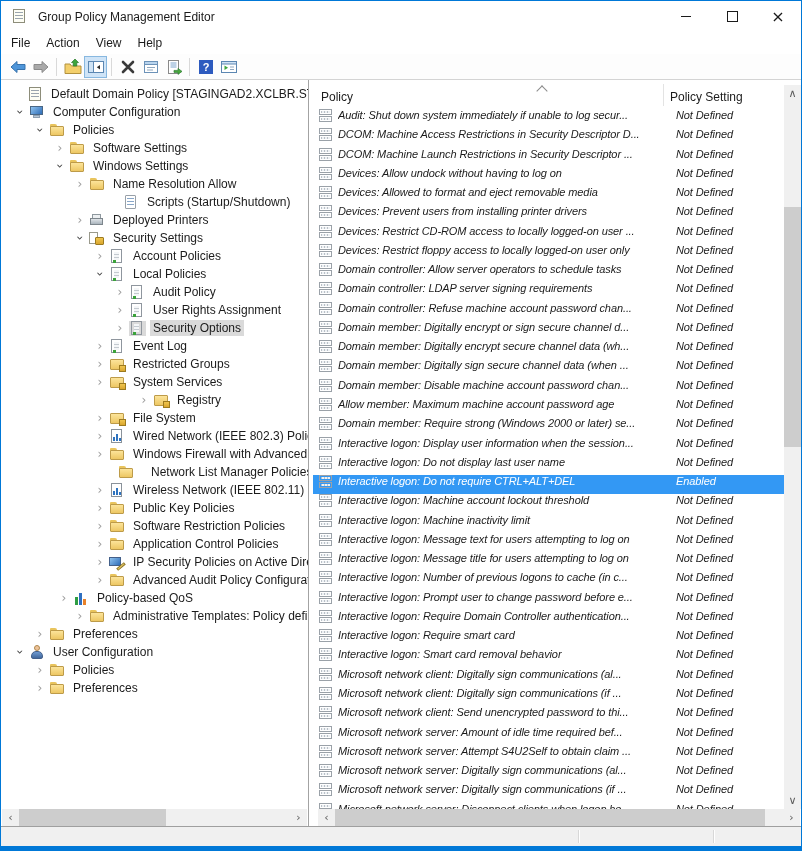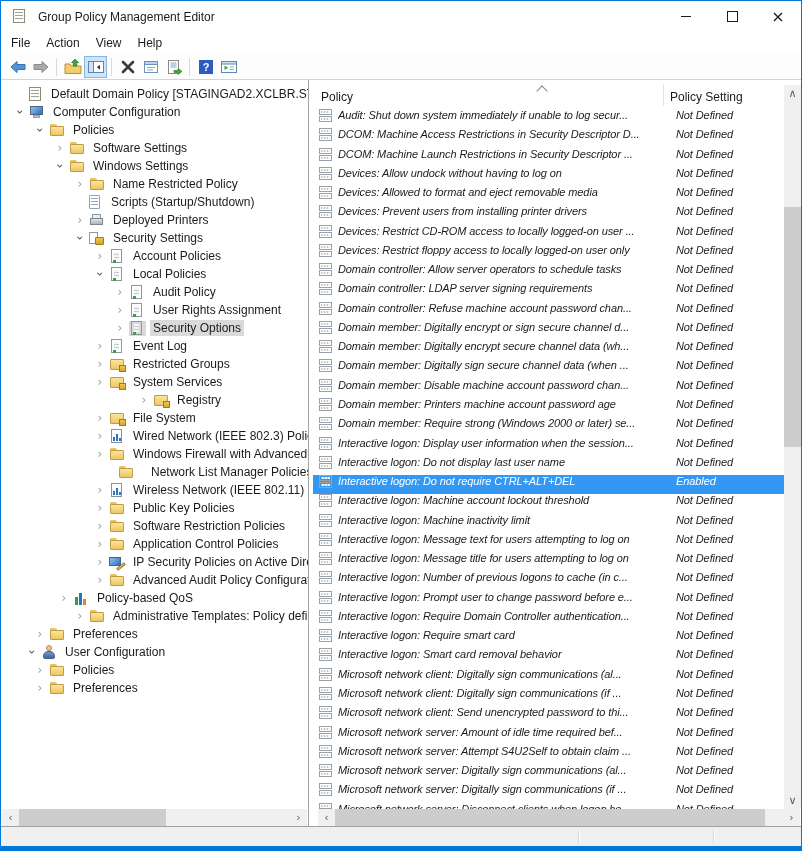--- a/index.html
+++ b/index.html
@@ -244,23 +244,23 @@
             <span class="tlabel">Software Settings</span>
           </div>
           <div class="trow" style="padding-left: 50px;">
             <span class="chev expanded"></span>
             <span class="ticon folder-icon"></span>
             <span class="tlabel">Windows Settings</span>
           </div>
           <div class="trow" style="padding-left: 70px;">
             <span class="chev collapsed"></span>
             <span class="ticon folder-icon"></span>
-            <span class="tlabel">Name Restricted Policy</span>
-          </div>
-          <div class="trow" style="padding-left: 68px;">
+            <span class="tlabel">Name Resolution Allow</span>
+          </div>
+          <div class="trow" style="padding-left: 104px;">
             <span class="chev none"></span>
             <span class="ticon script-icon"></span>
             <span class="tlabel">Scripts (Startup/Shutdown)</span>
           </div>
           <div class="trow" style="padding-left: 70px;">
             <span class="chev collapsed"></span>
             <span class="ticon printer-icon"></span>
             <span class="tlabel">Deployed Printers</span>
           </div>
           <div class="trow" style="padding-left: 70px;">
@@ -371,21 +371,21 @@
           <div class="trow" style="padding-left: 70px;">
             <span class="chev collapsed"></span>
             <span class="ticon folder-icon"></span>
             <span class="tlabel">Administrative Templates: Policy definitions</span>
           </div>
           <div class="trow" style="padding-left: 30px;">
             <span class="chev collapsed"></span>
             <span class="ticon folder-icon"></span>
             <span class="tlabel">Preferences</span>
           </div>
-          <div class="trow" style="padding-left: 22px;">
+          <div class="trow" style="padding-left: 10px;">
             <span class="chev expanded"></span>
             <span class="ticon user-icon"></span>
             <span class="tlabel">User Configuration</span>
           </div>
           <div class="trow" style="padding-left: 30px;">
             <span class="chev collapsed"></span>
             <span class="ticon folder-icon"></span>
             <span class="tlabel">Policies</span>
           </div>
           <div class="trow" style="padding-left: 30px;">
@@ -483,21 +483,21 @@
             <span class="lpolicy">Domain member: Digitally sign secure channel data (when ...</span>
             <span class="lsetting">Not Defined</span>
           </div>
           <div class="lrow">
             <span class="policy-doc-icon"></span>
             <span class="lpolicy">Domain member: Disable machine account password chan...</span>
             <span class="lsetting">Not Defined</span>
           </div>
           <div class="lrow">
             <span class="policy-doc-icon"></span>
-            <span class="lpolicy">Domain member: Printers machine account password age</span>
+            <span class="lpolicy">Allow member: Maximum machine account password age</span>
             <span class="lsetting">Not Defined</span>
           </div>
           <div class="lrow">
             <span class="policy-doc-icon"></span>
             <span class="lpolicy">Domain member: Require strong (Windows 2000 or later) se...</span>
             <span class="lsetting">Not Defined</span>
           </div>
           <div class="lrow">
             <span class="policy-doc-icon"></span>
             <span class="lpolicy">Interactive logon: Display user information when the session...</span>

